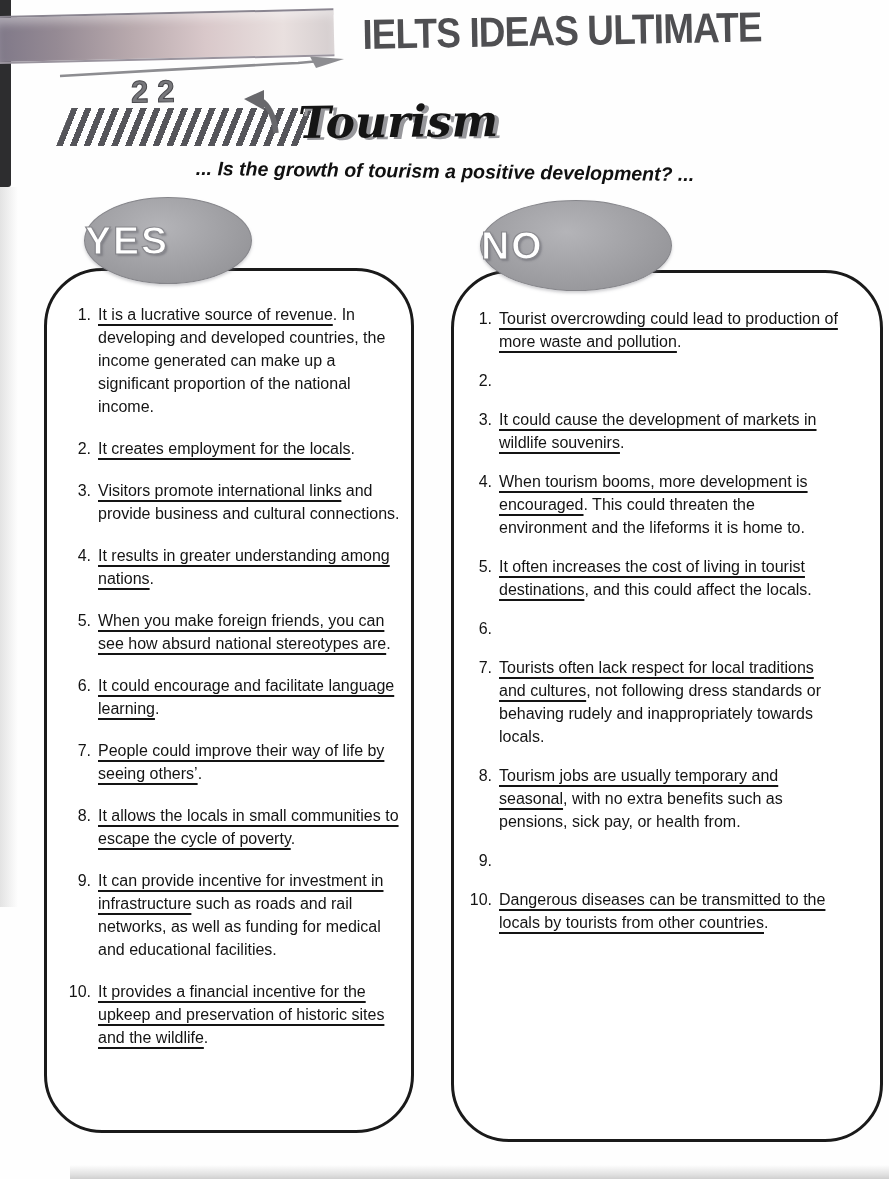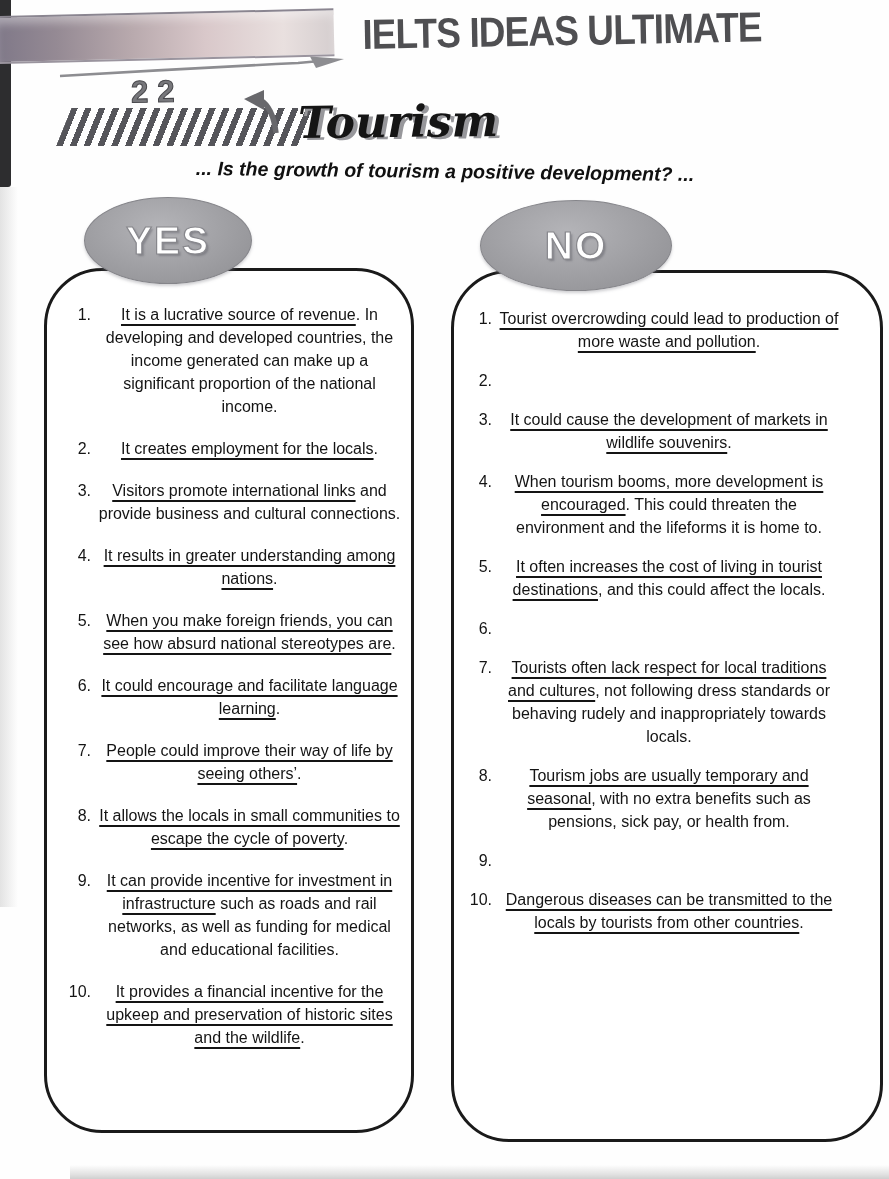--- a/index.html
+++ b/index.html
@@ -57,21 +57,21 @@
     position:absolute;left:90px;top:160px;width:710px;text-align:center;
     font-weight:bold;font-style:italic;font-size:19.5px;color:#101010;
     transform:rotate(.7deg);white-space:nowrap;
   }
 
   
   .oval{
     position:absolute;z-index:3;border-radius:50%;
     background:radial-gradient(ellipse at 45% 35%,#b4b4b8,#97979b 75%,#8d8d92);
     border:1px solid #85858a;
-    display:flex;align-items:center;justify-content:center;
+    display:flex;align-items:center;justify-content:flex-start;
     box-shadow:0 2px 3px rgba(120,120,128,.35);
   }
   .oval .oval-label{
     font-weight:bold;font-size:39px;letter-spacing:2px;color:#ffffff;
     -webkit-text-stroke:1.2px #87878c;
     text-shadow:2px 2px 2px rgba(90,90,100,.45);
   }
   .oval-yes{left:84px;top:197px;width:166px;height:85px;}
   .oval-no{left:480px;top:200px;width:190px;height:89px;}
 
@@ -81,21 +81,21 @@
     border:3.5px solid #1a1a1a;border-radius:58px;
     box-sizing:border-box;
   }
   .box-yes{left:44px;top:268px;width:370px;height:865px;padding:32px 10px 10px 18px;}
   .box-no{left:451px;top:270px;width:432px;height:872px;padding:34px 10px 10px 12px;}
 
   .list{display:block;}
   .item{display:flex;margin-bottom:19px;font-size:16px;line-height:23px;}
   .box-no .item{margin-bottom:16px;}
   .num{min-width:26px;text-align:right;margin-right:7px;flex:none;}
-  .txt{width:318px;text-align:center;}
+  .txt{width:318px;}
   .box-no .txt{width:340px;}
   .u{
     text-decoration:underline;
     text-decoration-thickness:1.6px;
     text-underline-offset:3.5px;
     text-decoration-skip-ink:none;
   }
 </style>
 </head>
 <body>

